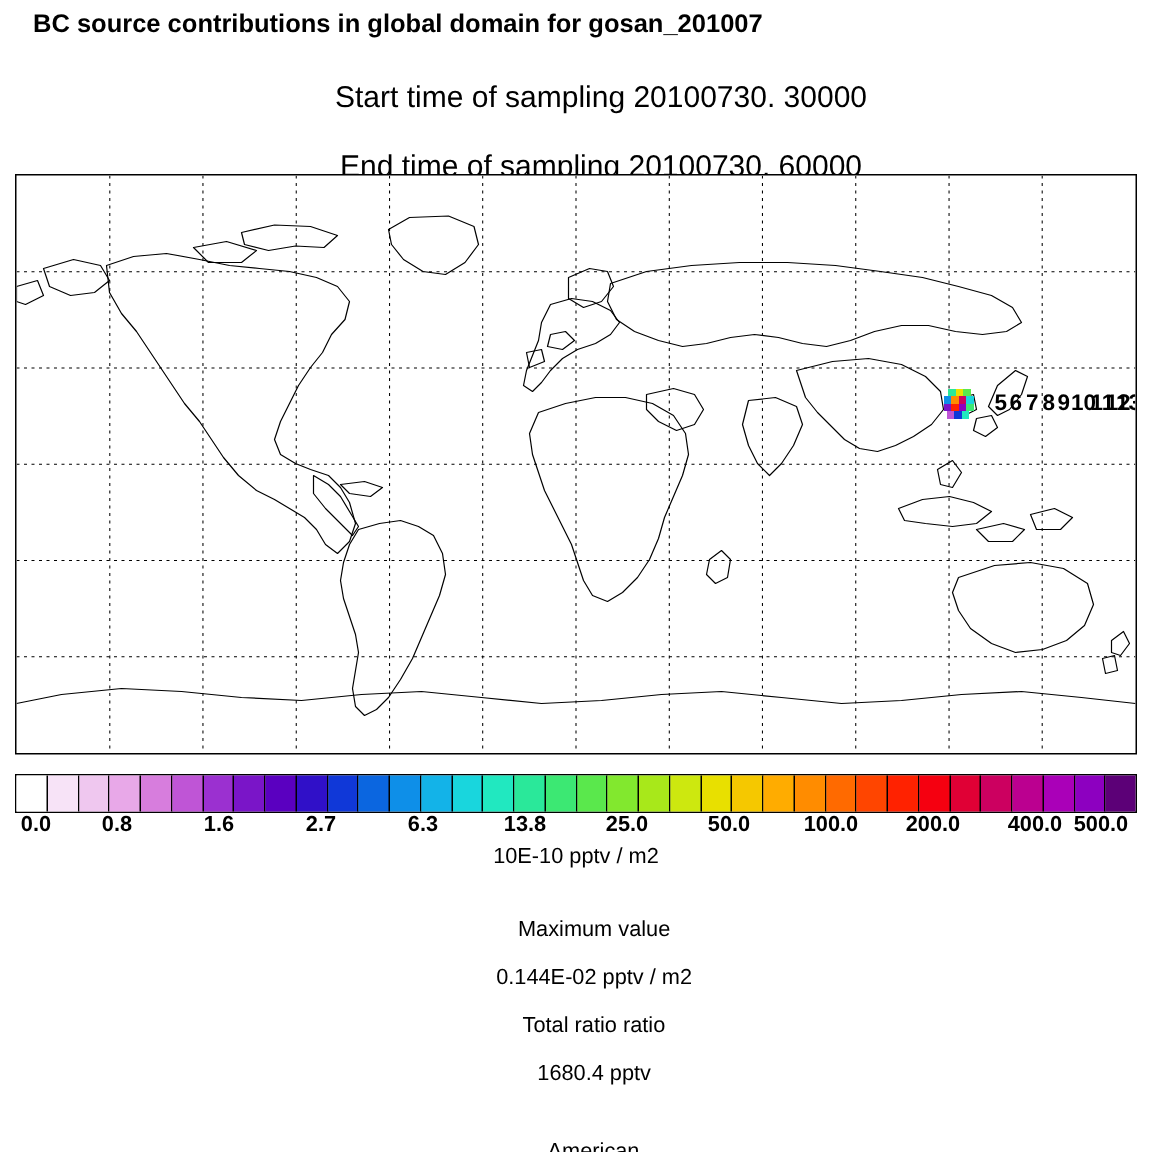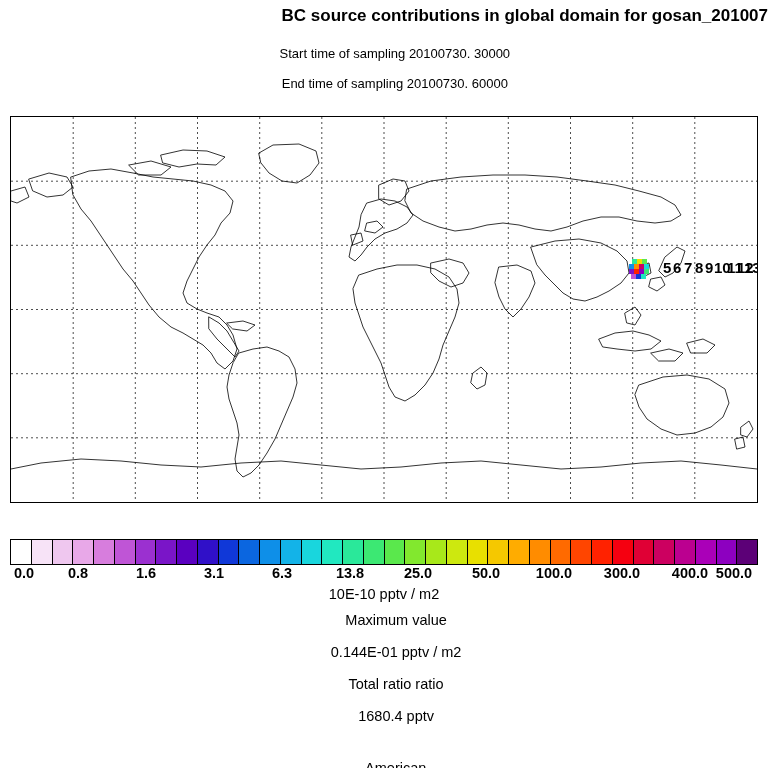--- a/index.html
+++ b/index.html
@@ -20,26 +20,26 @@
     height: 768px;
   }
   
   .header {
     padding-top: 6px;
     text-align: center;
   }
   .title {
     font-size: 17px;
     font-weight: bold;
-    text-align: right;
+    text-align: left;
     padding-left: 22px;
     letter-spacing: 0px;
   }
   .subline {
-    font-size: 13px;
+    font-size: 20px;
     margin-top: 5px;
     white-space: pre;
   }
   .subline .gap-lg { display: inline-block; width: 26px; }
   
   .map-wrap {
     position: absolute;
     left: 10px;
     top: 116px;
     width: 748px;
@@ -47,21 +47,21 @@
     border: 1px solid #000;
     box-sizing: border-box;
     background: #ffffff;
     overflow: hidden;
   }
   .map-svg { display: block; }
   
   .cbar-wrap {
     position: absolute;
     left: 10px;
-    top: 539px;
+    top: 516px;
     width: 748px;
   }
   .cbar {
     position: relative;
     height: 26px;
     width: 748px;
     border: 1px solid #000;
     box-sizing: border-box;
     display: flex;
   }
@@ -294,38 +294,38 @@
         <div class="cbar-cell" style="background: rgb(204, 0, 96);"></div>
         <div class="cbar-cell" style="background: rgb(187, 0, 144);"></div>
         <div class="cbar-cell" style="background: rgb(170, 0, 184);"></div>
         <div class="cbar-cell" style="background: rgb(141, 0, 192);"></div>
         <div class="cbar-cell" style="background: rgb(92, 0, 119);"></div>
       </div>
     <div class="cbar-labels" id="colorbar-labels">
         <span style="left: 14px;">0.0</span>
         <span style="left: 68px;">0.8</span>
         <span style="left: 136px;">1.6</span>
-        <span style="left: 204px;">3.1</span>
+        <span style="left: 204px;">2.7</span>
         <span style="left: 272px;">6.3</span>
         <span style="left: 340px;">13.8</span>
         <span style="left: 408px;">25.0</span>
         <span style="left: 476px;">50.0</span>
         <span style="left: 544px;">100.0</span>
-        <span style="left: 612px;">300.0</span>
+        <span style="left: 612px;">200.0</span>
         <span style="left: 680px;">400.0</span>
         <span style="left: 724px;">500.0</span>
       </div>
     <div class="cbar-unit">10E-10 pptv / m2</div>
   </div>
 
   <div class="footer">
     <div class="row">
       <span>Maximum value</span>
       <span class="sp1"></span>
-      <span>0.144E-01 pptv / m2</span>
+      <span>0.144E-02 pptv / m2</span>
       <span class="sp2"></span>
       <span>Total ratio ratio</span>
       <span class="sp1"></span>
       <span>1680.4 pptv</span>
     </div>
     <div class="row">
       <span>American</span>
       <span class="sp3"></span>
       
       <span class="sp2"></span>

